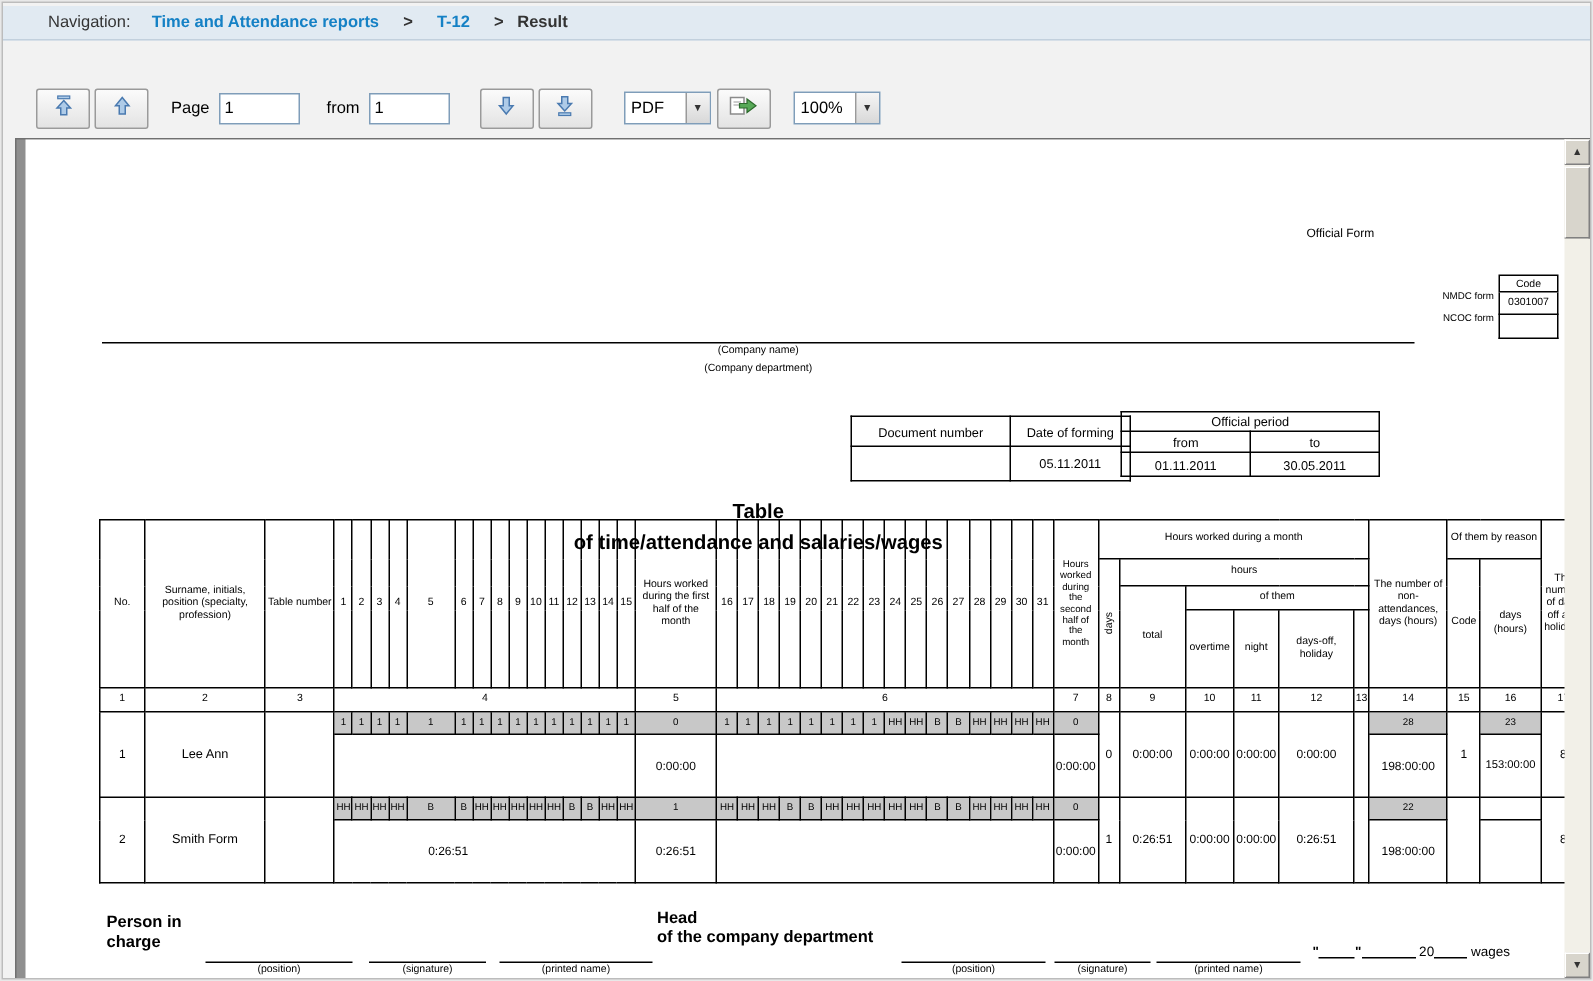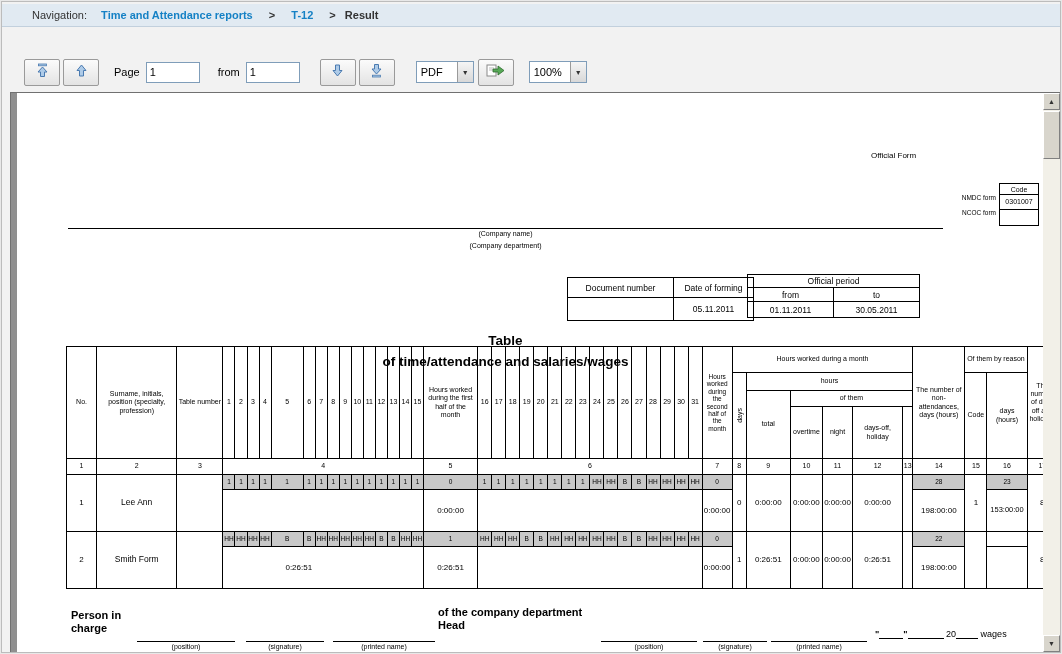--- a/index.html
+++ b/index.html
@@ -454,22 +454,22 @@
           <td colspan="16"></td>
           <td>0:00:00</td>
           <td>198:00:00</td>
           <td></td>
         </tr>
       </tbody>
         </table>
 
       <div class="abs pcharge">Person in charge</div>
       <div class="abs headblk">
+        <div>Head</div>
         <div>of the company department</div>
-        <div>Head</div>
       </div>
 
       <div class="abs sigline" style="left:120px;width:98px;"></div>
       <div class="abs sigcap" style="left:120px;width:98px;">(position)</div>
       <div class="abs sigline" style="left:229px;width:78px;"></div>
       <div class="abs sigcap" style="left:229px;width:78px;">(signature)</div>
       <div class="abs sigline" style="left:316px;width:102px;"></div>
       <div class="abs sigcap" style="left:316px;width:102px;">(printed name)</div>
 
       <div class="abs sigline" style="left:584px;width:96px;"></div>

